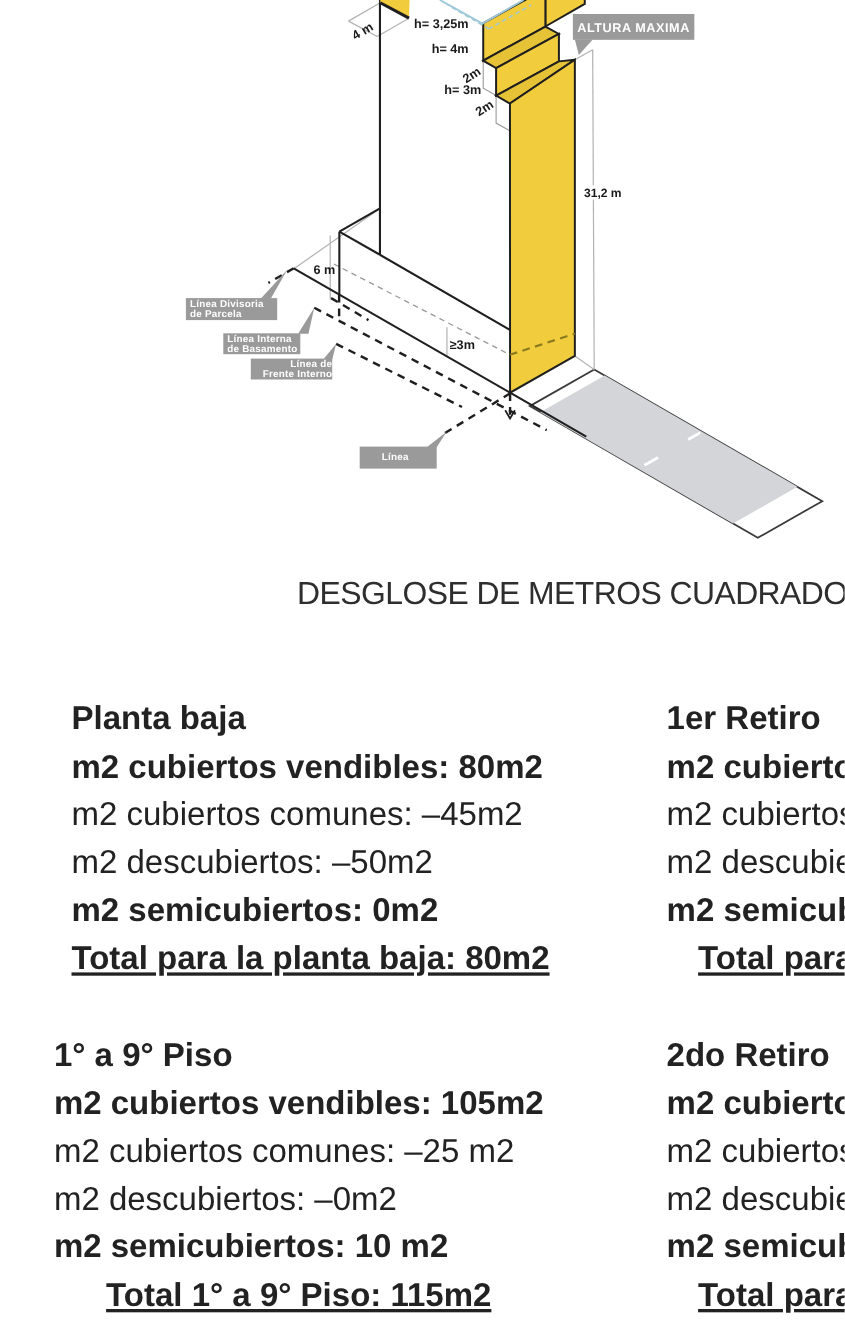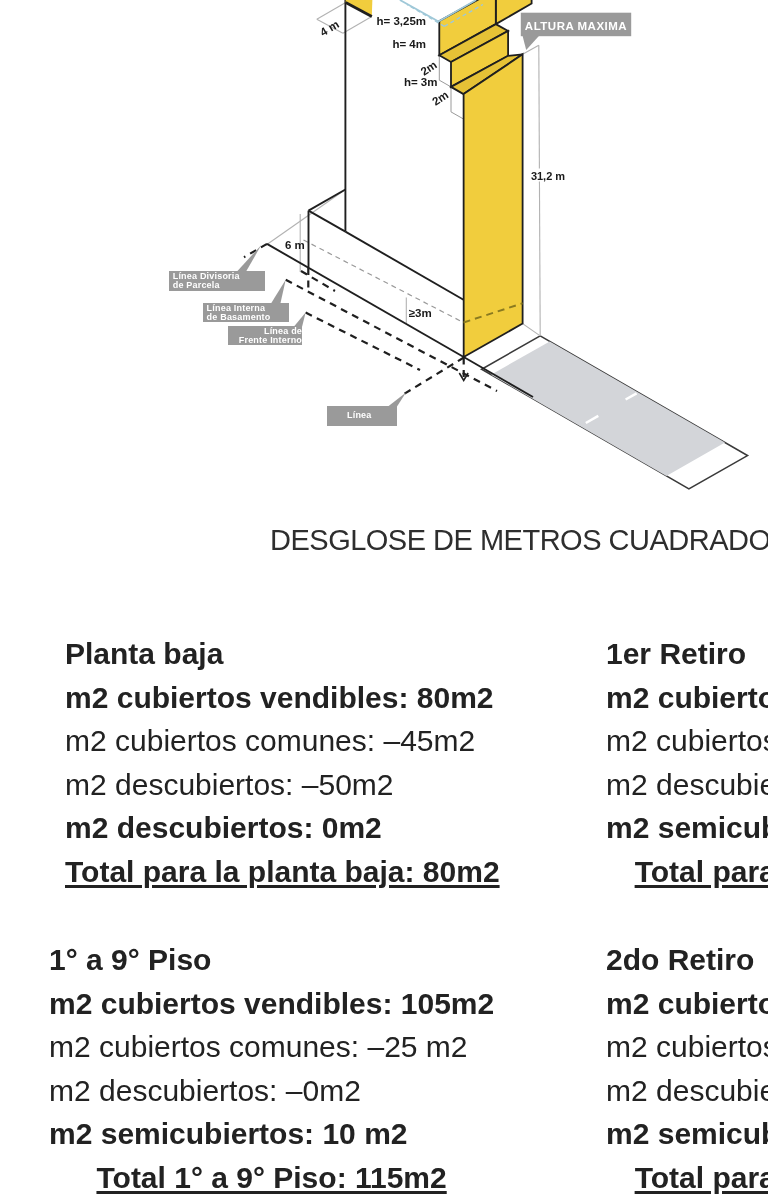--- a/index.html
+++ b/index.html
@@ -147,36 +147,36 @@
 
         <polygon points="271.0,303.5 280.4,303.5 285.7,279.8"></polygon>
 
         <polygon points="294.0,326.5 302.1,326.5 305.6,312.6"></polygon>
 
         <polygon points="388.0,406.5 397.0,406.5 406.0,392.5"></polygon>
       </g>
     </g>
   </svg>
 
-  <div class="lbl" style="left:168.7px;top:270.7px;width:96px;height:19.9px;padding-left:4px;padding-top:1px;box-sizing:border-box;">Línea Divisoria<br>de Parcela</div>
-
-  <div class="lbl" style="left:202.6px;top:302.6px;width:86px;height:19.3px;padding-left:4px;padding-top:1px;box-sizing:border-box;">Línea Interna<br>de Basamento</div>
+  <div class="lbl" style="left:168.7px;top:270.7px;width:83px;height:19.9px;padding-left:4px;padding-top:1px;box-sizing:border-box;">Línea Divisoria<br>de Parcela</div>
+
+  <div class="lbl" style="left:202.6px;top:302.6px;width:70px;height:19.3px;padding-left:4px;padding-top:1px;box-sizing:border-box;">Línea Interna<br>de Basamento</div>
 
   <div class="lbl" style="left:228.4px;top:325.6px;width:73.7px;height:19.2px;padding-left:4px;padding-top:1px;box-sizing:border-box;text-align:right;">Línea de<br>Frente Interno</div>
 
   <div class="lbl" style="left:327px;top:406px;width:70px;height:19.5px;padding-left:20px;box-sizing:border-box;line-height:19.5px;">Línea Oficial</div>
 
   <div style="position:absolute;left:270px;top:525.5px;font-size:29px;line-height:1;letter-spacing:-0.5px;color:#2e2e2e;white-space:nowrap;">DESGLOSE DE METROS CUADRADOS</div>
 
   <div class="blk" style="left:65px;top:632.4px;">
     <div class="it">Planta baja</div>
     <div class="b">m2 cubiertos vendibles: 80m2</div>
     <div>m2 cubiertos comunes: –45m2</div>
     <div>m2 descubiertos: –50m2</div>
-    <div class="b">m2 descubiertos: 0m2</div>
+    <div class="b">m2 semicubiertos: 0m2</div>
     <div class="tot">Total para la planta baja: 80m2</div>
   </div>
 
   <div class="blk" style="left:606px;top:632.4px;">
     <div class="it">1er Retiro</div>
     <div class="b">m2 cubiertos vendibles: 95m2</div>
     <div>m2 cubiertos comunes: –25m2</div>
     <div>m2 descubiertos: –10m2</div>
     <div class="b">m2 semicubiertos: 10 m2</div>
     <div class="tot">Total para el retiro: 105m2</div>

